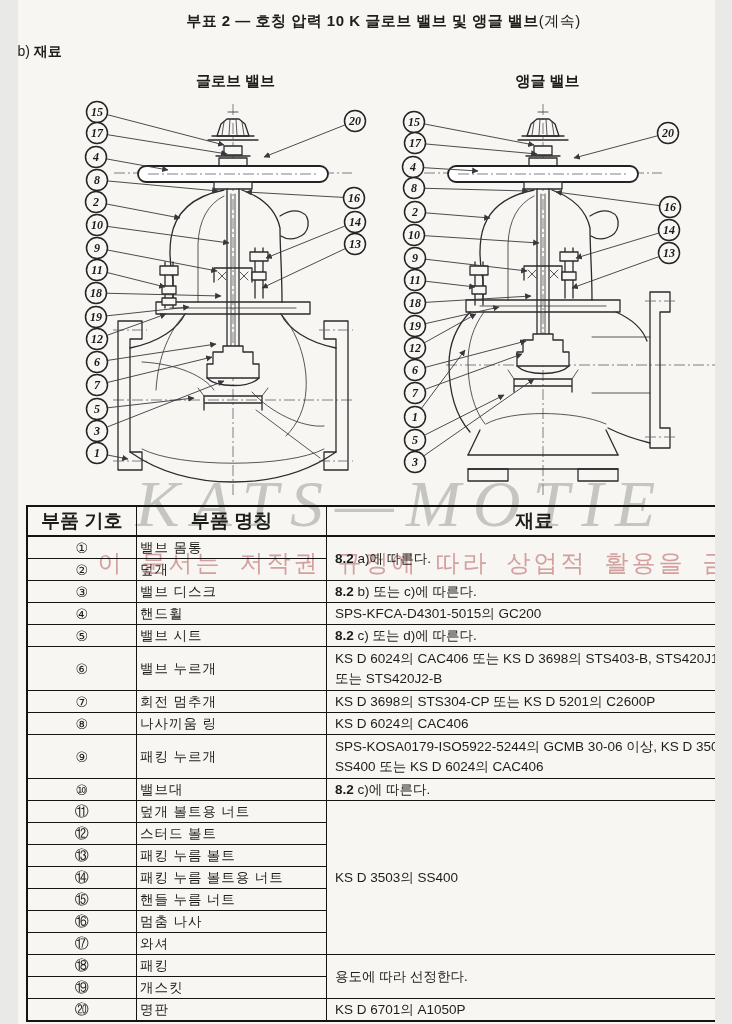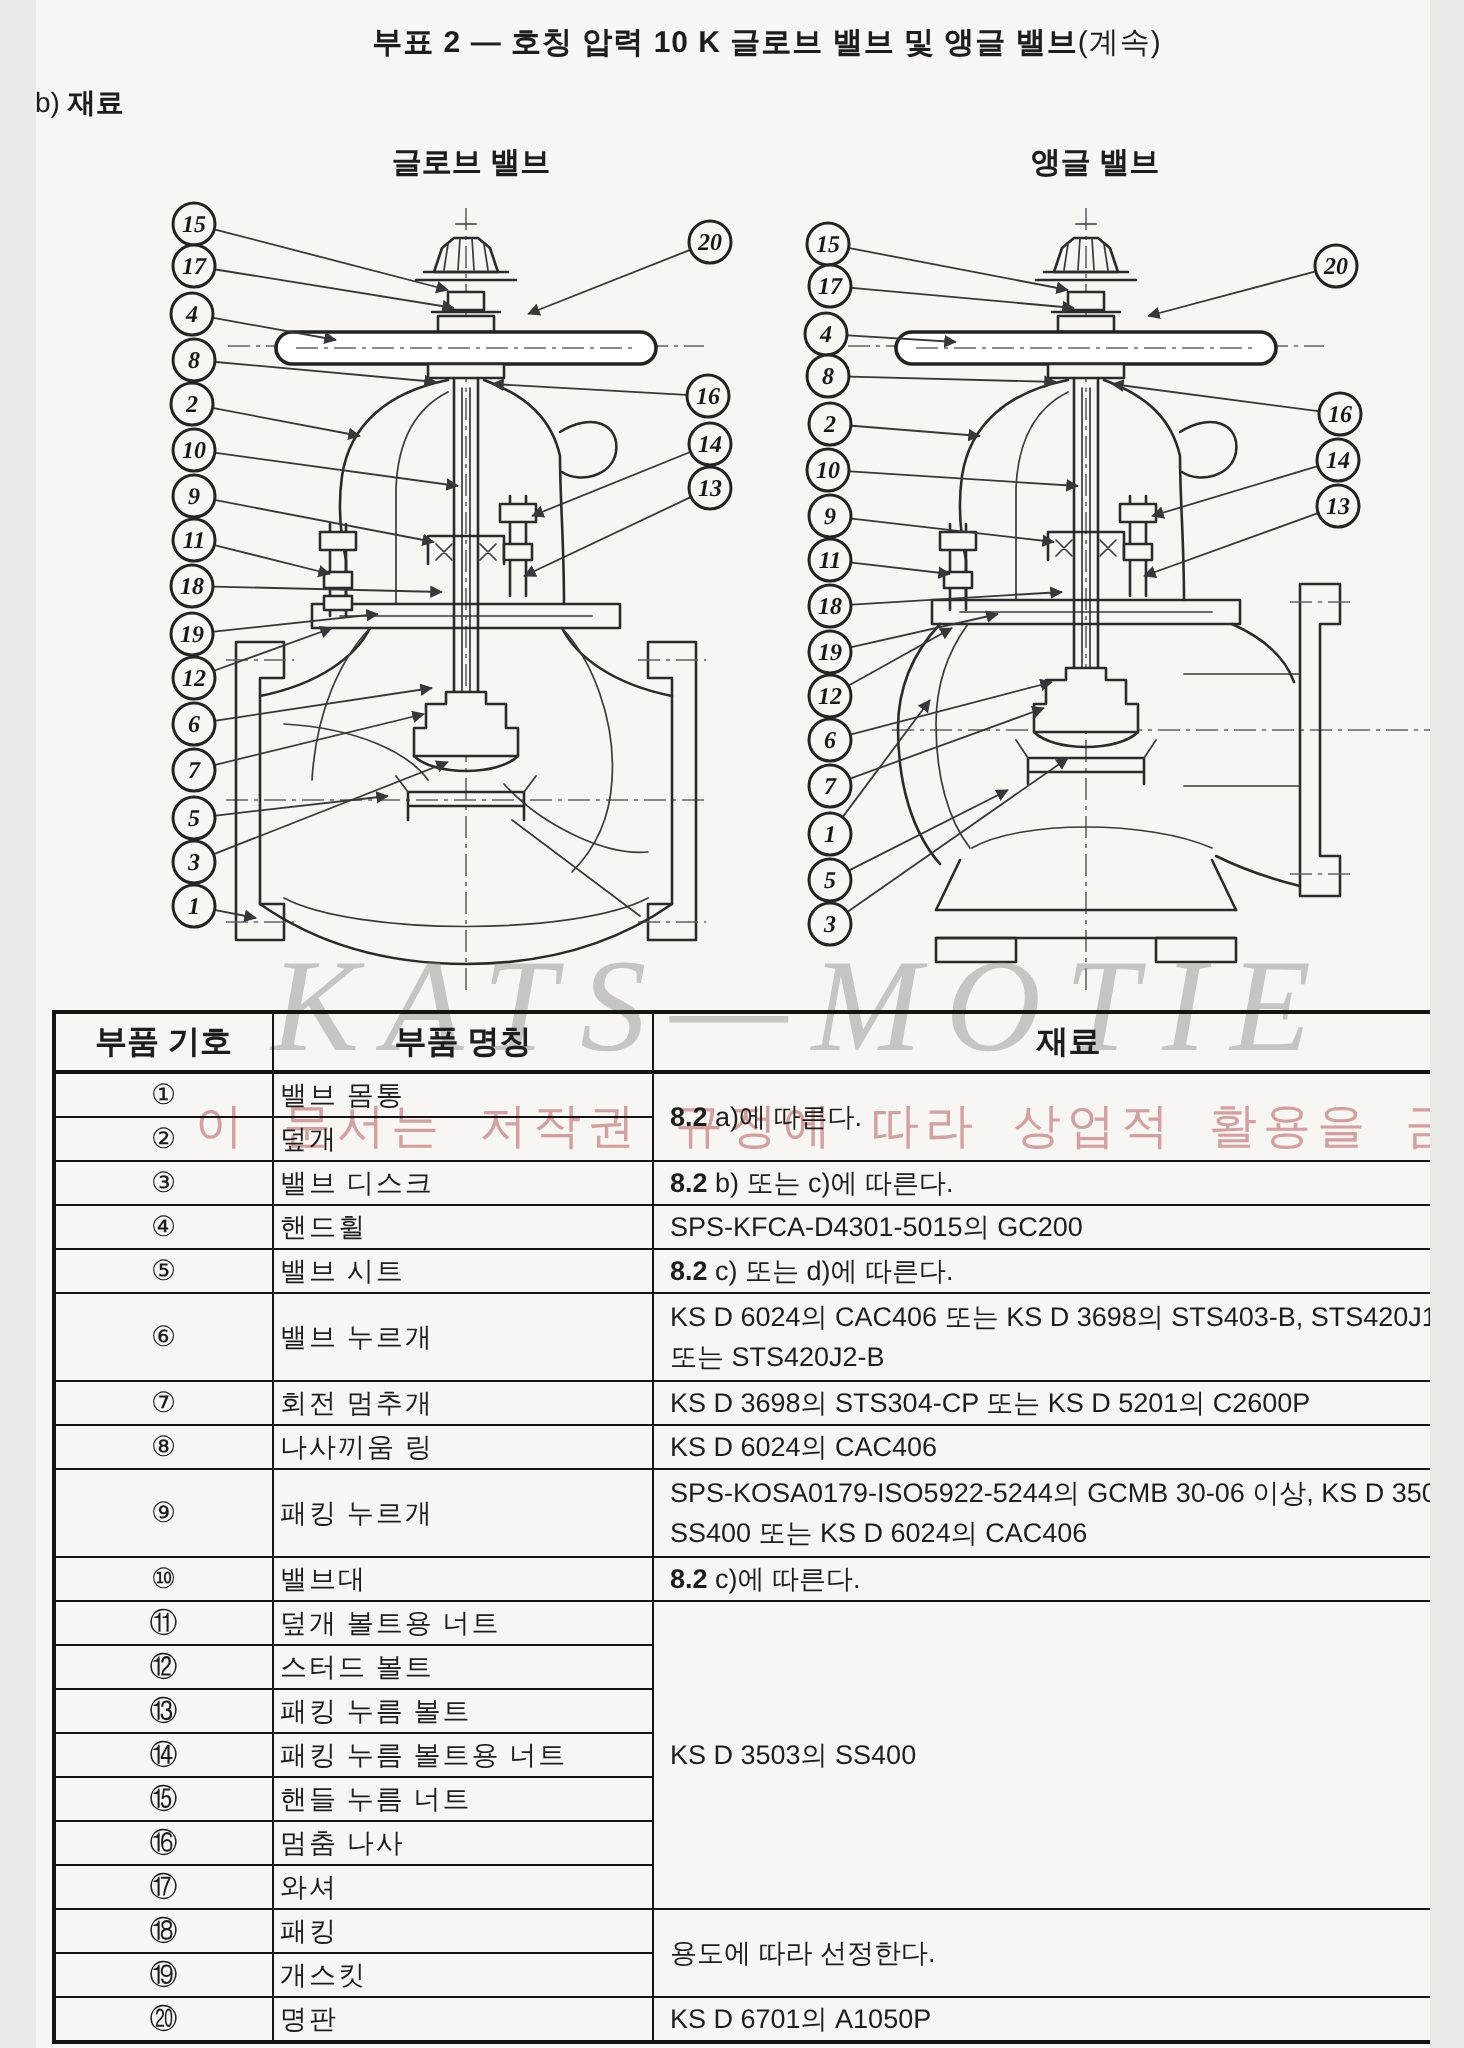--- a/index.html
+++ b/index.html
@@ -35,21 +35,21 @@
   .wm-notice{position:absolute;top:547px;left:80px;z-index:1;white-space:nowrap;
           font-family:"Liberation Serif",serif;font-size:24px;letter-spacing:3px;
           word-spacing:8px;color:rgba(201,138,138,.8);}
 
   
   .tbl-wrap{position:absolute;top:505px;left:8px;z-index:2;}
   table{border-collapse:collapse;table-layout:fixed;width:716px;
         border:2px solid #141414;background:transparent;}
   col.c1{width:110px;} col.c2{width:190px;} col.c3{width:416px;}
   th{border:1.4px solid #141414;border-bottom:2px solid #141414;height:26px;
-     font-size:16px;font-weight:bold;text-align:center;background:transparent;}
+     font-size:19px;font-weight:bold;text-align:center;background:transparent;}
   td{border:1.4px solid #141414;height:21px;font-size:13.5px;vertical-align:middle;
      background:transparent;padding:0;}
   tr.tall td{height:43px;}
   td.symbol{text-align:center;font-family:"DejaVu Sans",sans-serif;font-size:14px;}
   td.name{font-family:"Liberation Serif",serif;padding-left:3px;letter-spacing:1px;}
   td.material{font-family:"Liberation Sans",sans-serif;padding-left:8px;line-height:1.45;}
   td.material b{font-weight:bold;}
 </style>
 </head>
 <body>

